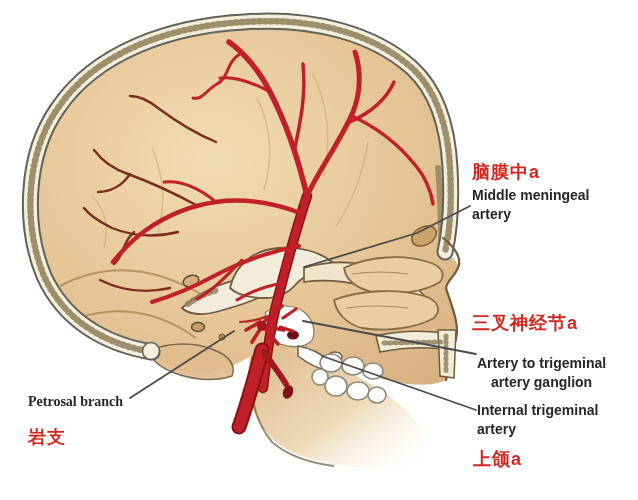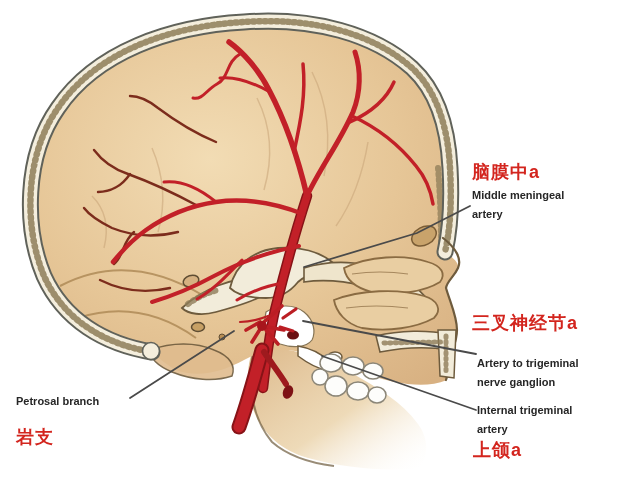--- a/index.html
+++ b/index.html
@@ -14,32 +14,32 @@
   .label{position:absolute;white-space:nowrap;}
   .label .cn{
     color:#d3251e;
     font-size:18px;
     font-weight:700;
     line-height:21px;
     letter-spacing:1px;
   }
   .label .en{
     color:#262626;
-    font-size:11px;
+    font-size:14px;
     font-weight:700;
     line-height:19px;
   }
   .label-mma{left:472px;top:162px;}
   .label-mma .cn{margin-bottom:3px;}
   .label-trigeminal{left:472px;top:313px;}
   .label-trigeminal .cn{margin-bottom:20px;}
-  .label-trigeminal .en{margin-left:5px;}
+  .label-trigeminal .en{margin-left:5px;text-align:center;}
   .label-maxillary{left:477px;top:401px;}
-  .label-maxillary .cn{margin-left:-4px;margin-top:1px;}
-  .label-petrosal{left:16px;top:392px;}
+  .label-maxillary .cn{margin-left:-4px;margin-top:10px;}
+  .label-petrosal{left:28px;top:392px;font-family:Liberation Serif, serif;}
   .label-petrosal .cn{margin-top:16px;}
 </style>
 </head>
 <body>
 
 <div class="stage">
 
   <svg width="638" height="500" viewBox="0 0 638 500">
     <defs>
       <radialGradient id="gInterior" cx="42%" cy="38%" r="80%">
@@ -216,21 +216,21 @@
 
   <div class="label label-mma">
     <div class="cn">脑膜中a</div>
     <div class="en">Middle meningeal</div>
     <div class="en">artery</div>
   </div>
 
   <div class="label label-trigeminal">
     <div class="cn">三叉神经节a</div>
     <div class="en">Artery to trigeminal</div>
-    <div class="en">nerve ganglion</div>
+    <div class="en">artery ganglion</div>
   </div>
 
   <div class="label label-maxillary">
     <div class="en">Internal trigeminal</div>
     <div class="en">artery</div>
     <div class="cn">上颌a</div>
   </div>
 
   <div class="label label-petrosal">
     <div class="en">Petrosal branch</div>

